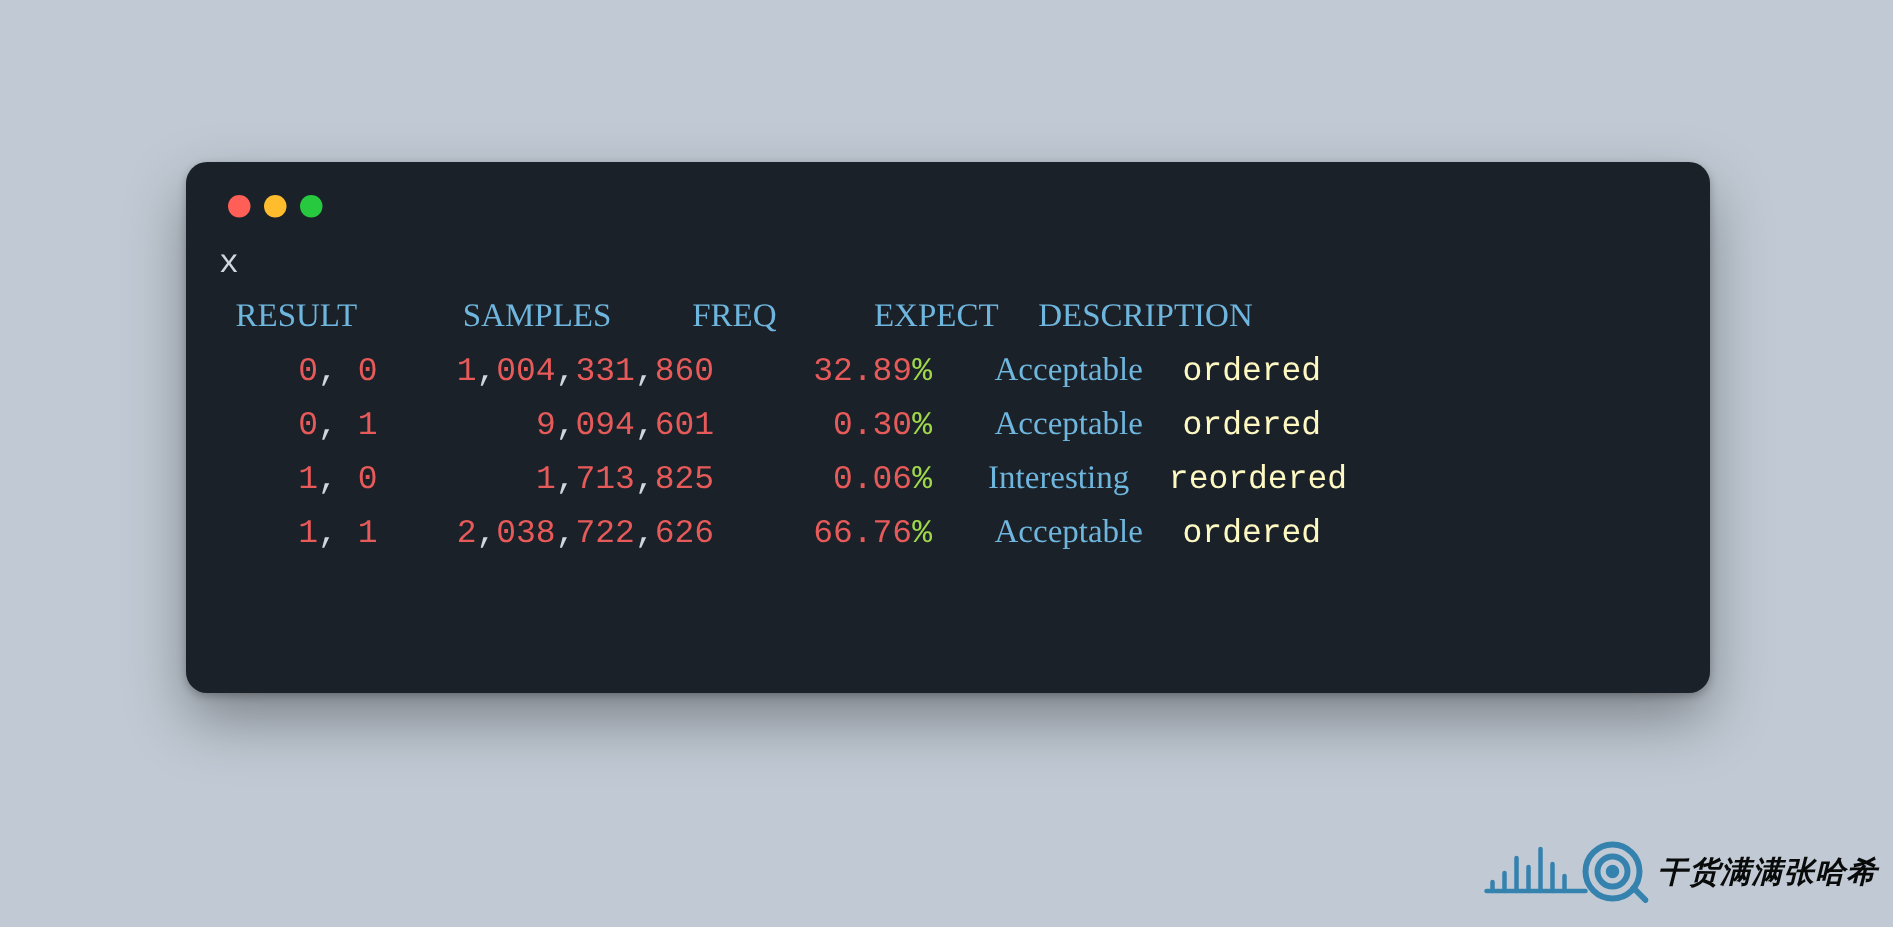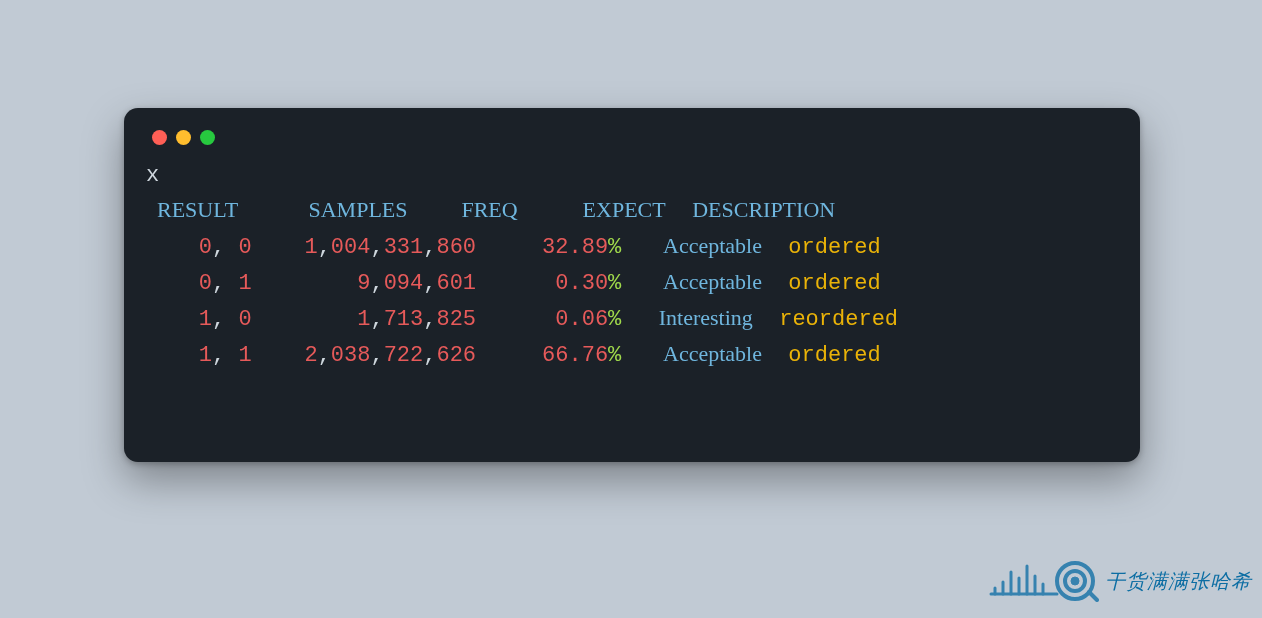--- a/index.html
+++ b/index.html
@@ -42,38 +42,38 @@
     font-size: 22px;
     line-height: 1.55;
     white-space: pre;
     color: #cfd7de;
   }
 
   .hdr  { color: #6fb6de; font-family: Liberation Serif, serif; } 
   .num  { color: #e65a5a; } 
   .sep  { color: #cfd7de; } 
   .pct  { color: #9fd84b; } 
-  .desc { color: #eab308; } 
+  .desc { color: #fef9c3; } 
   .x    { color: #cfd7de; }
 
   .watermark {
     position: absolute;
     right: 10px;
     bottom: 14px;
     display: flex;
     align-items: center;
     gap: 6px;
     opacity: 0.95;
   }
   .watermark-text {
     font-family: "PingFang SC","Microsoft YaHei",sans-serif;
     font-size: 20px;
-    color: #0369a1;
+    color: #000000;
     font-style: italic;
-    font-weight: 400;
+    font-weight: 700;
     letter-spacing: 1px;
   }
   .watermark svg { display:block; }
 </style>
 </head>
 <body>
 
 <div class="terminal-window">
   <div class="titlebar">
     <div class="traffic-dot dot-close"></div>

